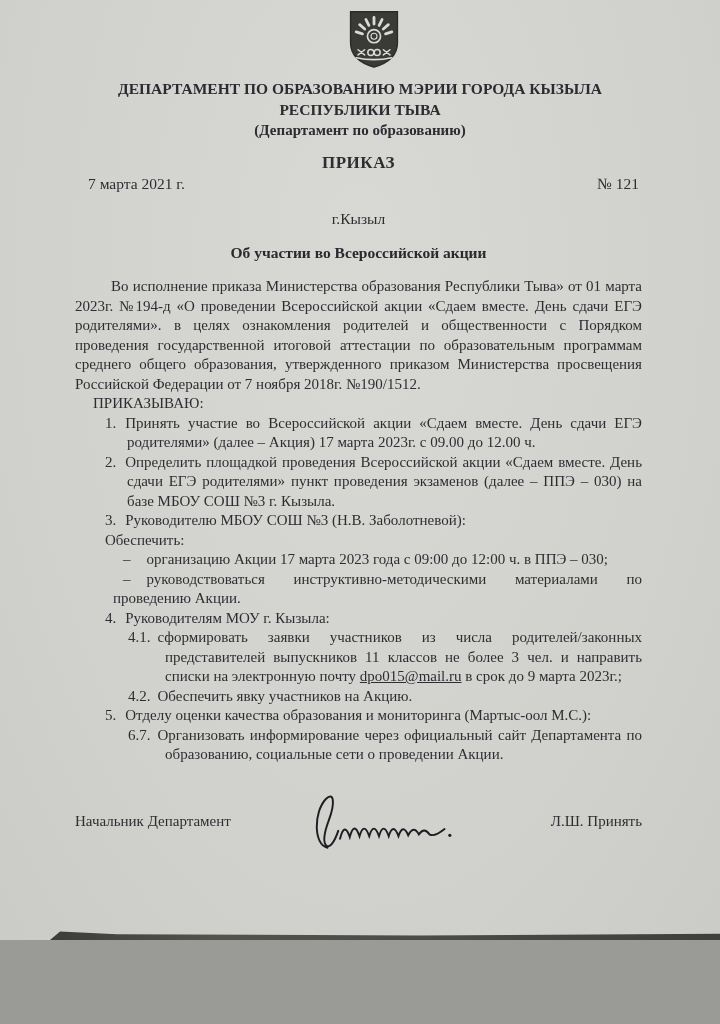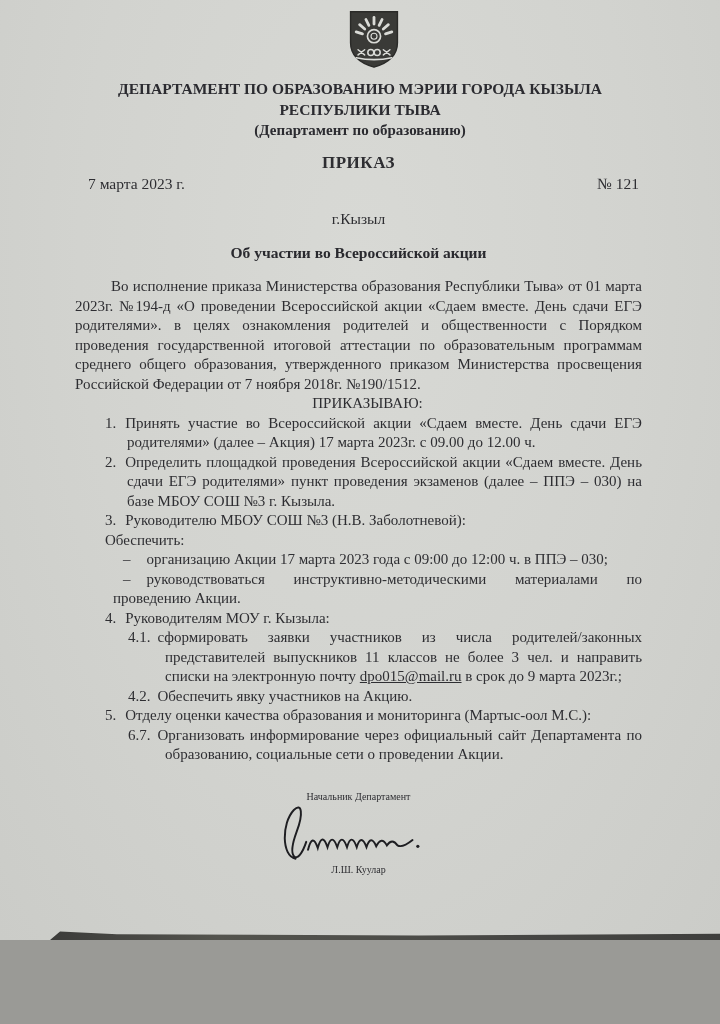--- a/index.html
+++ b/index.html
@@ -21,33 +21,33 @@
   .org{margin-top:6px;text-align:center;font-weight:bold;font-size:15.5px;line-height:21px;color:#2b2b30;}
   .org-sub{font-size:15px;}
   
   .doc-type{margin-top:12px;text-align:center;font-weight:bold;font-size:17px;letter-spacing:.5px;}
   .date-row{margin-top:2px;display:flex;justify-content:space-between;font-size:15.5px;padding-left:13px;padding-right:3px;}
   .city{margin-top:17px;text-align:center;font-size:15.5px;}
   .subject{margin-top:13px;text-align:center;font-weight:bold;font-size:15.5px;line-height:23px;color:#29292e;}
   
   .bodytext{font-size:15px;line-height:19.5px;}
   .preamble{margin:13px 0 0 0;text-align:justify;text-indent:36px;}
-  .decree-word{margin-top:0;text-indent:18px;text-align:center;}
+  .decree-word{margin-top:0;text-indent:18px;}
   .list{margin-left:30px;}
   .oitem{padding-left:22px;text-indent:-22px;text-align:justify;}
   .num{padding-right:9px;}
   .plain{margin-left:0;}
   .bullet{margin-left:8px;text-align:justify;}
   .bmark{padding:0 16px 0 10px;}
   .sub{margin-left:23px;padding-left:37px;text-indent:-37px;text-align:justify;}
   .sub .num{padding-right:7px;}
   .final-item{text-indent:18px;text-align:justify;}
   .email{text-decoration:underline;}
   
-  .sig-row{margin-top:26px;display:flex;align-items:center;justify-content:space-between;font-size:10px;flex-direction:column;}
+  .sig-row{margin-top:26px;display:flex;align-items:center;justify-content:space-between;font-size:15px;}
   .sig-svg{width:175px;height:62px;margin:0 10px;}
   
   .exec{position:absolute;top:936px;left:85px;font-size:13.5px;color:#303034;}
   
   .bottom-edge{
     position:absolute;bottom:0;left:50px;right:0;height:10px;
     background:linear-gradient(to right,#3c3c3a,#54544e 25%,#474744 70%,#3f3f3d);
     clip-path:polygon(0 100%, 1.5% 15%, 10% 42%, 55% 55%, 100% 38%, 100% 100%);
   }
 </style>
@@ -85,21 +85,21 @@
   <div class="org">
     <div>ДЕПАРТАМЕНТ ПО ОБРАЗОВАНИЮ МЭРИИ ГОРОДА КЫЗЫЛА</div>
     <div>РЕСПУБЛИКИ ТЫВА</div>
     <div class="org-sub">(Департамент по образованию)</div>
   </div>
 
   <div class="content">
     <div class="doc-type">ПРИКАЗ</div>
 
     <div class="date-row">
-      <span>7 марта 2023 г.</span>
+      <span>7 марта 2021 г.</span>
       <span>№ 121</span>
     </div>
 
     <div class="city">г.Кызыл</div>
 
     <div class="subject">
       <div>Об участии во Всероссийской акции</div>
     </div>
 
     <div class="bodytext">
@@ -130,20 +130,20 @@
 
     <div class="sig-row">
       <span>Начальник Департамент</span>
       <svg class="sig-svg" viewBox="0 0 190 70" aria-hidden="true">
         <g fill="none" stroke="#1e1e22" stroke-width="2.2" stroke-linecap="round">
           <path d="M24,64 C8,61 8,24 22,9 C31,0 33,13 25,34 C21,45 18,56 22,61 C26,66 32,57 36,45"></path>
           <path d="M38,54 Q43,34 49,52 Q54,33 60,51 Q65,34 71,51 Q76,34 82,51 Q87,34 93,51 Q98,35 104,51 Q109,36 115,50 Q121,38 127,49 Q133,40 139,49 C144,52 151,47 156,43"></path>
         </g>
         <circle cx="162" cy="50" r="1.8" fill="#1e1e22"></circle>
       </svg>
-      <span>Л.Ш. Куулар</span>
+      <span>Л.Ш. Принять</span>
     </div>
   </div>
 
   <div class="exec">Исп.: Мартыс-оол М.С., начальник отдела ОКОиМ, тел: 2-13-17</div>
 
   <div class="bottom-edge"></div>
 </div>
 
 </body></html>

